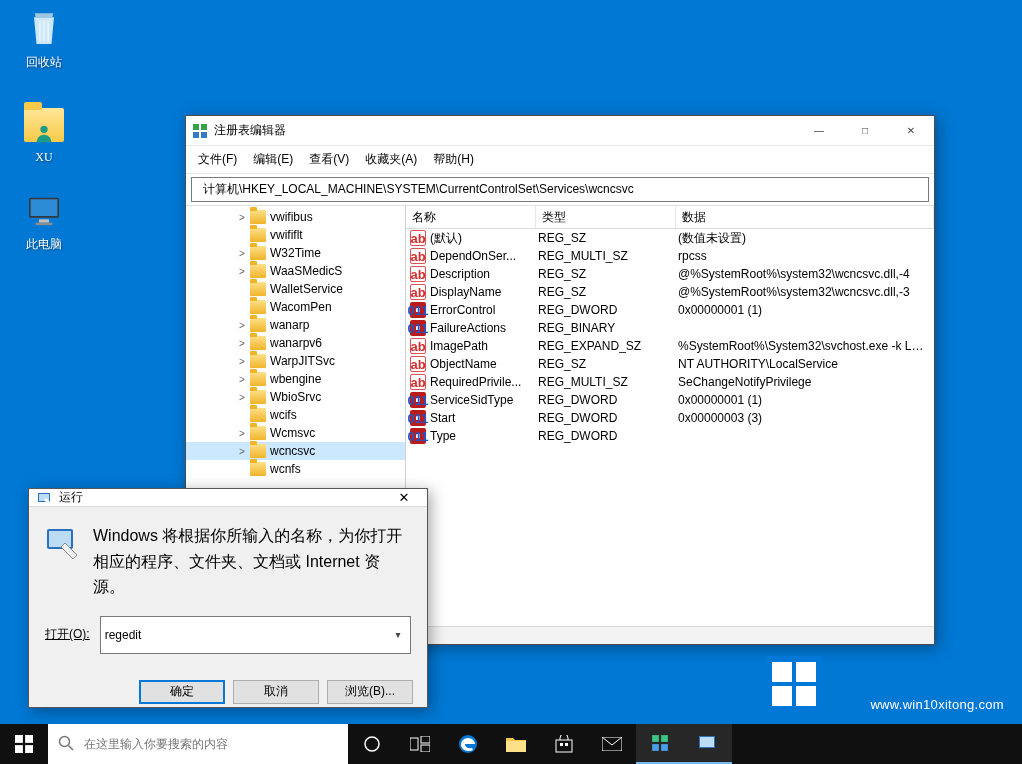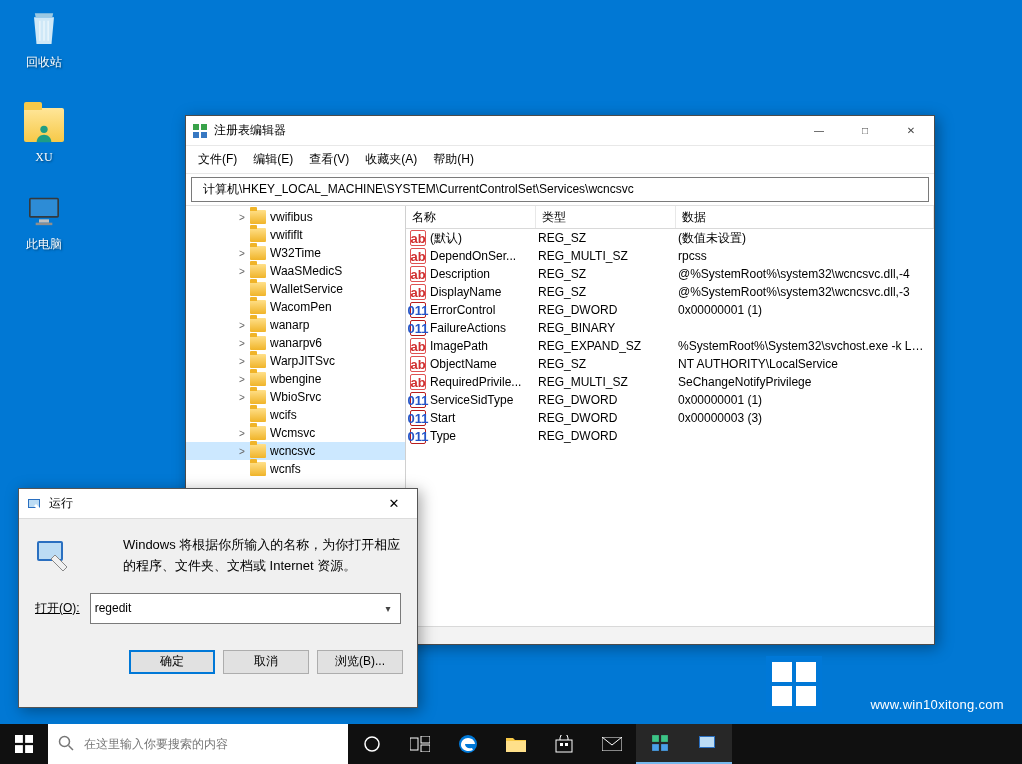--- a/index.html
+++ b/index.html
@@ -150,21 +150,21 @@
   width:16px; height:16px;
   margin:0 4px 0 4px;
   border-radius:2px;
   display:flex;
   align-items:center;
   justify-content:center;
   font-size:13px;
   font-weight:bold;
 }
 .vi-s { background:#fff; border:1px solid #e05252; color:#d03030; }
-.vi-b { background:#fff; border:1px solid #b91c1c; color:#2454c7; }
+.vi-b { background:#fff; border:6px solid #b91c1c; color:#2454c7; }
 .list-row .c-name { width:108px; overflow:hidden; text-overflow:ellipsis; white-space:nowrap; }
 .list-row .c-type { width:140px; }
 .list-row .c-data { flex:1; overflow:hidden; text-overflow:ellipsis; white-space:nowrap; padding-right:6px; }
 .statusbar { height:18px; border-top:1px solid #d9d9d9; background:#f3f3f3; }
 
 
 .run-window {
   position:absolute;
   background:#f0f0f0;
   border:1px solid #555;
@@ -178,24 +178,24 @@
   display:flex;
   align-items:center;
   padding-left:8px;
   border-bottom:1px solid #dcdcdc;
 }
 .run-titlebar .run-icon { width:16px; height:16px; margin-right:6px; }
 .run-titlebar .run-title { flex:1; font-size:12px; }
 .run-close { width:46px; height:100%; display:flex; align-items:center; justify-content:center; font-size:13px; }
 .run-body { padding:16px 16px 6px 16px; display:flex; gap:12px; }
 .run-body .run-bigicon { width:36px; height:36px; flex:none; }
-.run-body .run-text { font-size:13px; line-height:1.6;margin-left:40px; }
+.run-body .run-text { font-size:16px; line-height:1.6; }
 .run-open-row { display:flex; align-items:center; padding:10px 16px 16px 16px; gap:10px; }
 .run-open-row label { font-size:12px;text-decoration:underline; }
-.run-open-row .combo { flex:1; display:flex; border:1px solid #7a7a7a; background:#fff; height:31px; align-items:center; padding:0 4px; }
+.run-open-row .combo { flex:1; display:flex; border:1px solid #7a7a7a; background:#fff; height:38px; align-items:center; padding:0 4px; }
 .run-open-row .combo input { flex:1; border:none; outline:none; font-size:12px; }
 .run-open-row .combo .dd { width:16px; text-align:center; color:#444; font-size:10px; }
 .run-buttons { display:flex; justify-content:flex-end; gap:8px; padding:10px 14px 14px; }
 .run-buttons button {
   width:86px; height:24px;
   background:#e1e1e1;
   border:1px solid #adadad;
   font-size:12px;
 }
 .run-buttons button.primary { border:2px solid #0078d7;text-align:center; }
@@ -470,21 +470,21 @@
             <span class="val-icon vi-b">011</span>
             <span class="c-name">Type</span>
             <span class="c-type">REG_DWORD</span>
           </div>
         </div>
     </div>
   </div>
   <div class="statusbar"></div>
 </div>
 
-<div class="run-window" style="left:18px;top:488px;width:400px;height:220px;">
+<div class="run-window" style="left:28px;top:488px;width:400px;height:220px;">
   <div class="run-titlebar">
     <div class="run-icon">
       <svg width="16" height="16" viewBox="0 0 16 16">
           <rect x="1" y="3" width="12" height="9" fill="#2a6fc0"></rect>
           <rect x="2" y="4" width="10" height="7" fill="#bcdcf4"></rect>
           <path fill="#fff" d="M9 8l5 5-2 2-5-5z"></path>
         </svg>
     </div>
     <div class="run-title">运行</div>
     <div class="run-close">✕</div>

